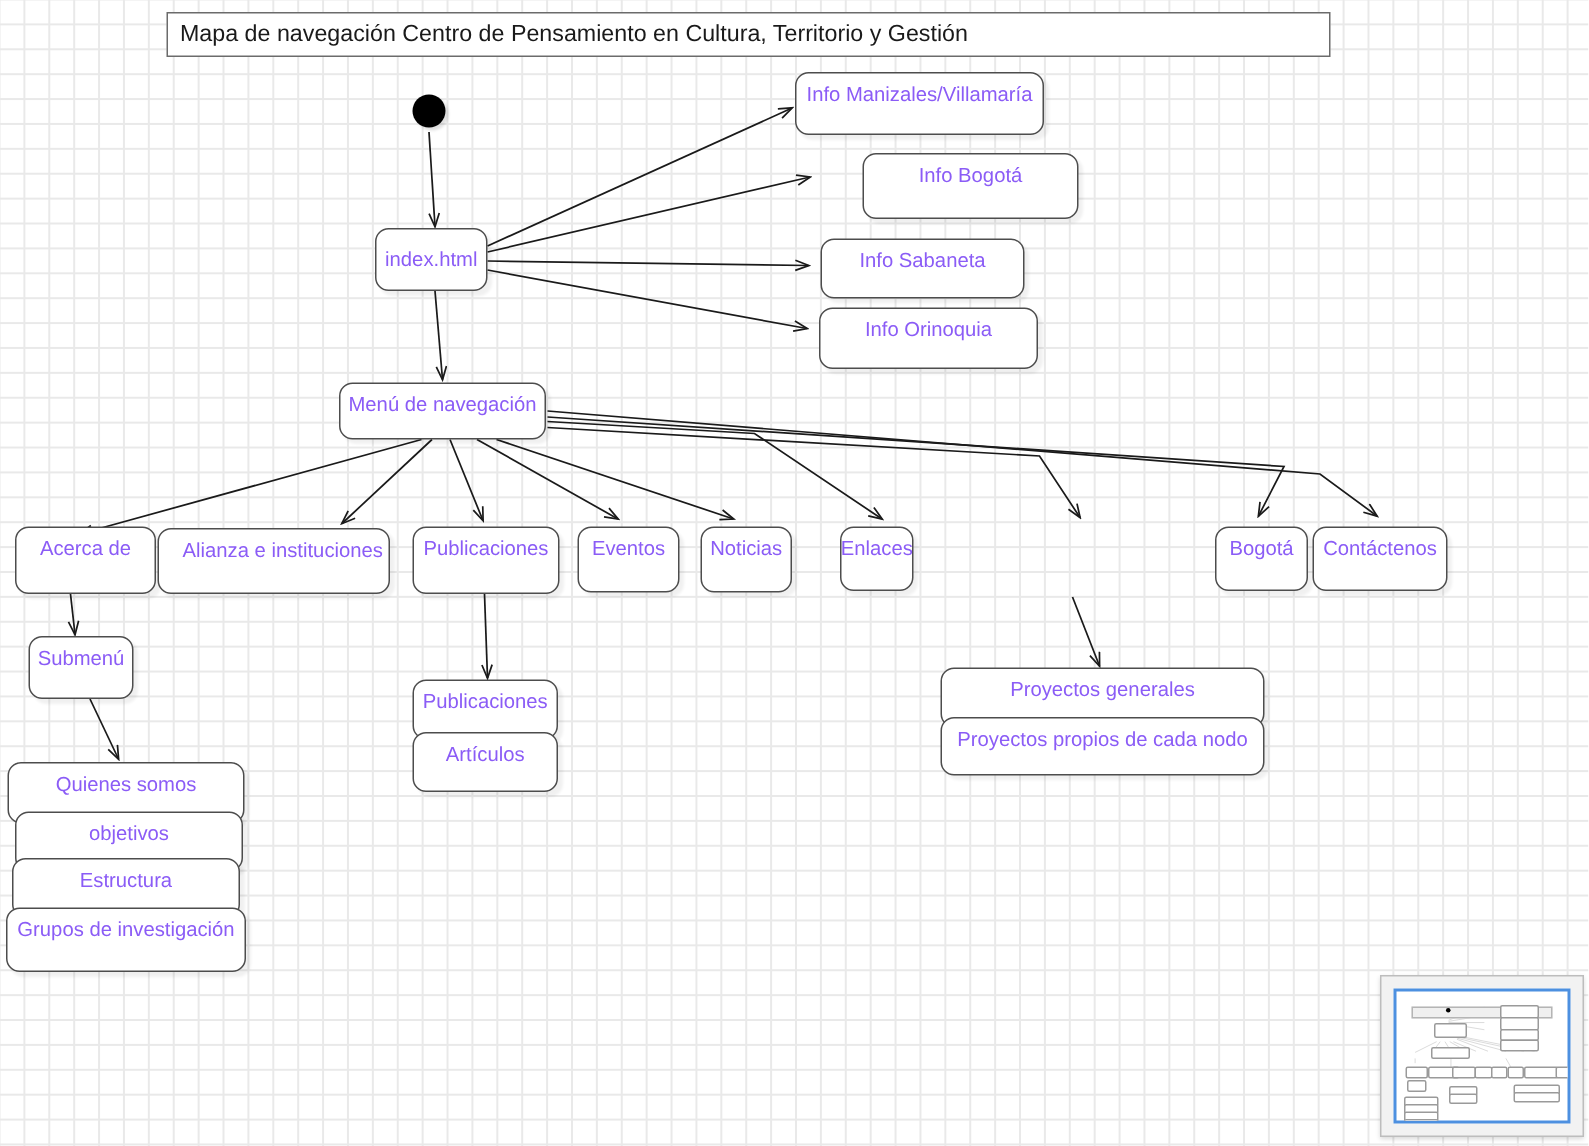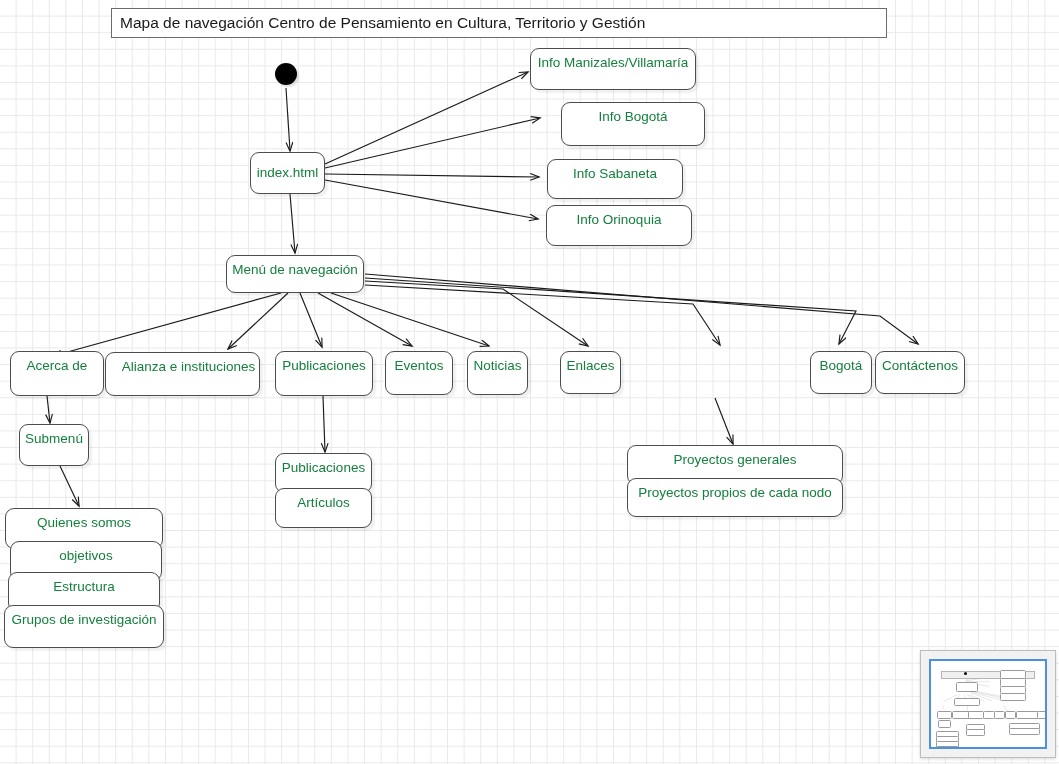--- a/index.html
+++ b/index.html
@@ -28,21 +28,21 @@
     height: 764px;
     pointer-events: none;
   }
   .node {
     position: absolute;
     box-sizing: border-box;
     background: #ffffff;
     border: 1.6px solid #4d4d4d;
     border-radius: 9px;
     box-shadow: 3px 3px 2px rgba(0,0,0,0.06);
-    color: #15803d;
+    color: #8b5cf6;
     font-size: 13.5px;
     line-height: 1.1;
     display: flex;
     justify-content: center;
   }
   .node > span {
     display: block;
     white-space: nowrap;
   }
   
@@ -161,21 +161,21 @@
 
   <div class="start-dot" style="left:275px; top:63px;"></div>
 
   <div class="node mid" style="left:250px; top:152px; width:75px; height:42px;">
     <span>index.html</span>
   </div>
 
   <div class="node top" style="left:530px; top:48px; width:166px; height:42px;">
     <span>Info Manizales/Villamaría</span>
   </div>
-  <div class="node top" style="left:561px; top:102px; width:144px; height:44px;">
+  <div class="node top" style="left:575px; top:102px; width:144px; height:44px;">
     <span>Info Bogotá</span>
   </div>
   <div class="node top" style="left:547px; top:159px; width:136px; height:40px;">
     <span>Info Sabaneta</span>
   </div>
   <div class="node top" style="left:546px; top:205px; width:146px; height:41px;">
     <span>Info Orinoquia</span>
   </div>
 
   <div class="node top" style="left:226px; top:255px; width:138px; height:38px;">
@@ -190,21 +190,21 @@
   </div>
   <div class="node top" style="left:275px; top:351px; width:98px; height:45px;">
     <span>Publicaciones</span>
   </div>
   <div class="node top" style="left:385px; top:351px; width:68px; height:44px;">
     <span>Eventos</span>
   </div>
   <div class="node top" style="left:467px; top:351px; width:61px; height:44px;">
     <span>Noticias</span>
   </div>
-  <div class="node top" style="left:560px; top:351px; width:61px; height:43px;">
+  <div class="node top" style="left:560px; top:351px; width:49px; height:43px;">
     <span>Enlaces</span>
   </div>
   <div class="node top" style="left:810px; top:351px; width:62px; height:43px;">
     <span>Bogotá</span>
   </div>
   <div class="node top" style="left:875px; top:351px; width:90px; height:43px;">
     <span>Contáctenos</span>
   </div>
 
   <div class="node top" style="left:19px; top:424px; width:70px; height:42px;">

